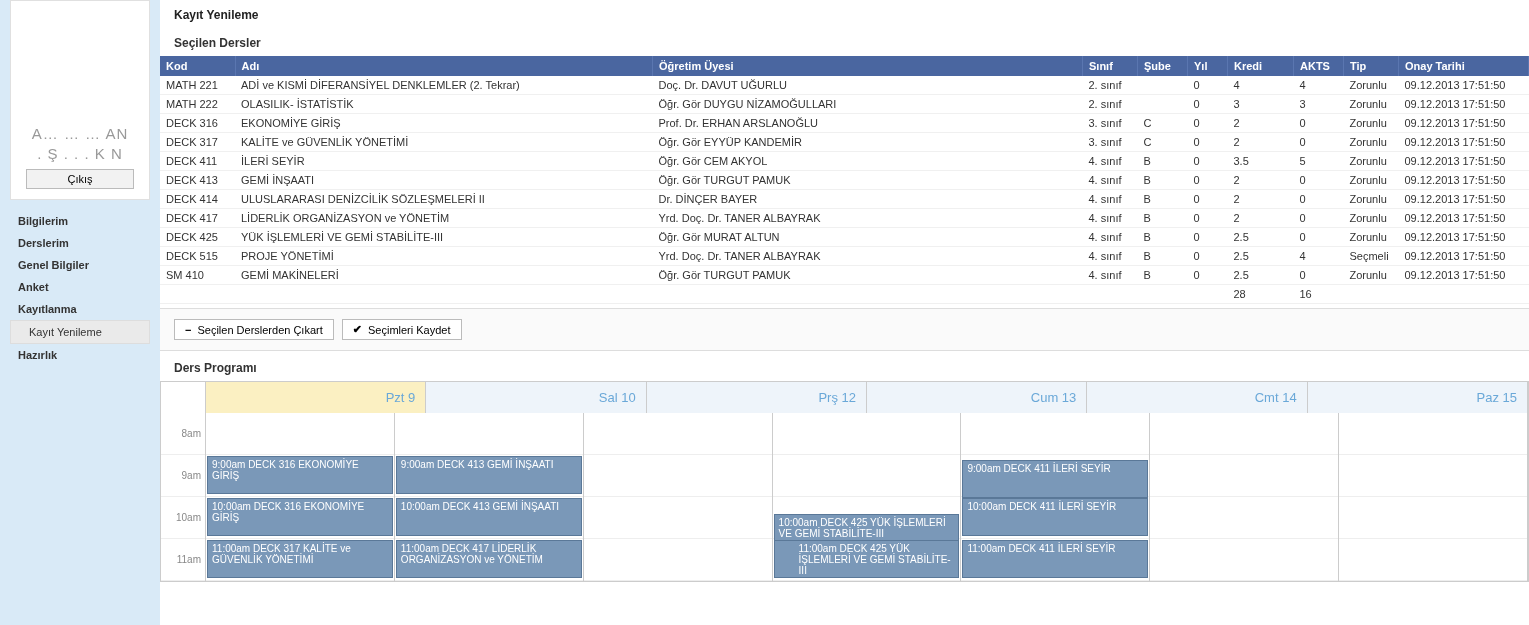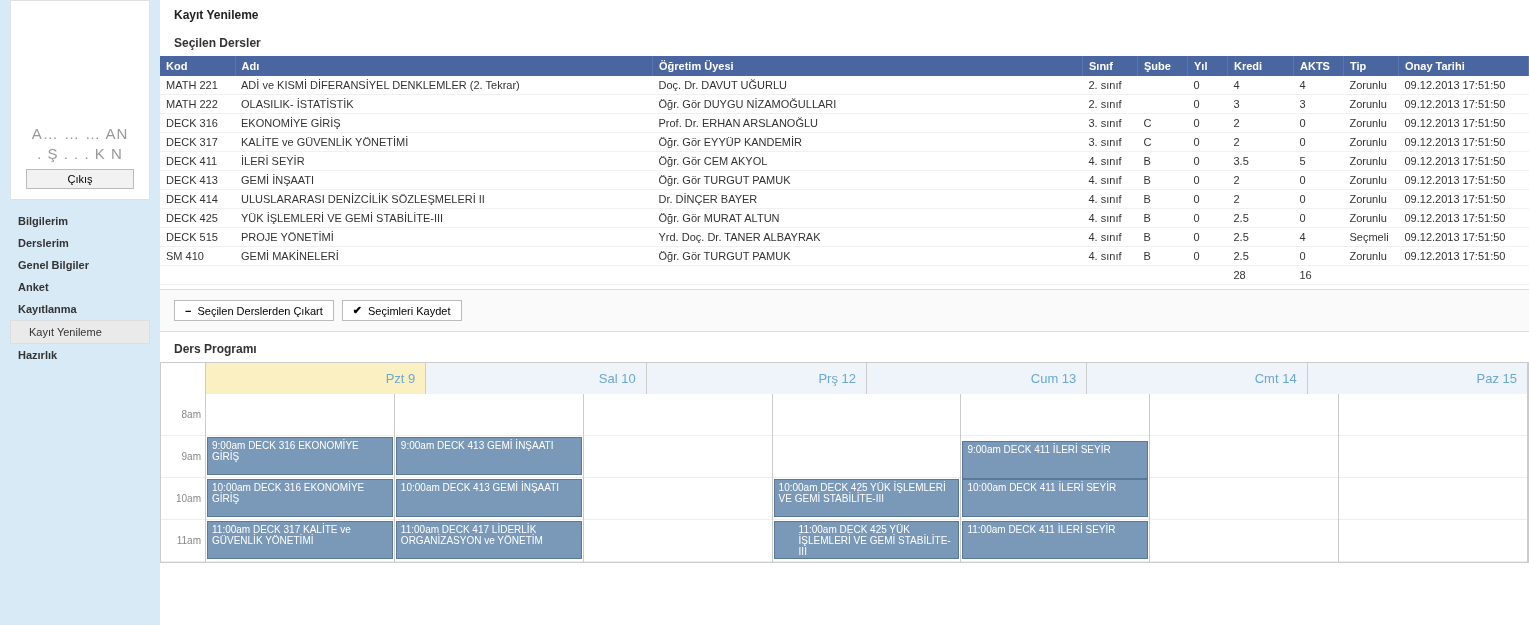--- a/index.html
+++ b/index.html
@@ -325,20 +325,32 @@
             <td>Dr. DİNÇER BAYER</td>
             <td>4. sınıf</td>
             <td>B</td>
             <td>0</td>
             <td>2</td>
             <td>0</td>
             <td>Zorunlu</td>
             <td>09.12.2013 17:51:50</td>
           </tr>
           <tr>
+            <td>DECK 417</td>
+            <td>LİDERLİK ORGANİZASYON ve YÖNETİM</td>
+            <td>Yrd. Doç. Dr. TANER ALBAYRAK</td>
+            <td>4. sınıf</td>
+            <td>B</td>
+            <td>0</td>
+            <td>2</td>
+            <td>0</td>
+            <td>Zorunlu</td>
+            <td>09.12.2013 17:51:50</td>
+          </tr>
+          <tr>
             <td>DECK 425</td>
             <td>YÜK İŞLEMLERİ VE GEMİ STABİLİTE-III</td>
             <td>Öğr. Gör MURAT ALTUN</td>
             <td>4. sınıf</td>
             <td>B</td>
             <td>0</td>
             <td>2.5</td>
             <td>0</td>
             <td>Zorunlu</td>
             <td>09.12.2013 17:51:50</td>
@@ -435,21 +447,21 @@
               <div class="cal-row-line"></div>
               <div class="cal-row-line"></div>
               <div class="cal-row-line"></div>
               <div class="cal-row-line"></div>
             </div>
             <div class="cal-col">
               <div class="cal-row-line"></div>
               <div class="cal-row-line"></div>
               <div class="cal-row-line"></div>
               <div class="cal-row-line"></div>
-              <div class="event" style="top: 85px; height: 38px;">10:00am DECK 425 YÜK İŞLEMLERİ VE GEMİ STABİLİTE-III</div>
+              <div class="event" style="top: 101px; height: 38px;">10:00am DECK 425 YÜK İŞLEMLERİ VE GEMİ STABİLİTE-III</div>
               <div class="event" style="top: 127px; height: 38px; padding-left: 24px;">11:00am DECK 425 YÜK İŞLEMLERİ VE GEMİ STABİLİTE-III</div>
             </div>
             <div class="cal-col">
               <div class="cal-row-line"></div>
               <div class="cal-row-line"></div>
               <div class="cal-row-line"></div>
               <div class="cal-row-line"></div>
               <div class="event" style="top: 47px; height: 38px;">9:00am DECK 411 İLERİ SEYİR</div>
               <div class="event" style="top: 85px; height: 38px;">10:00am DECK 411 İLERİ SEYİR</div>
               <div class="event" style="top: 127px; height: 38px;">11:00am DECK 411 İLERİ SEYİR</div>

